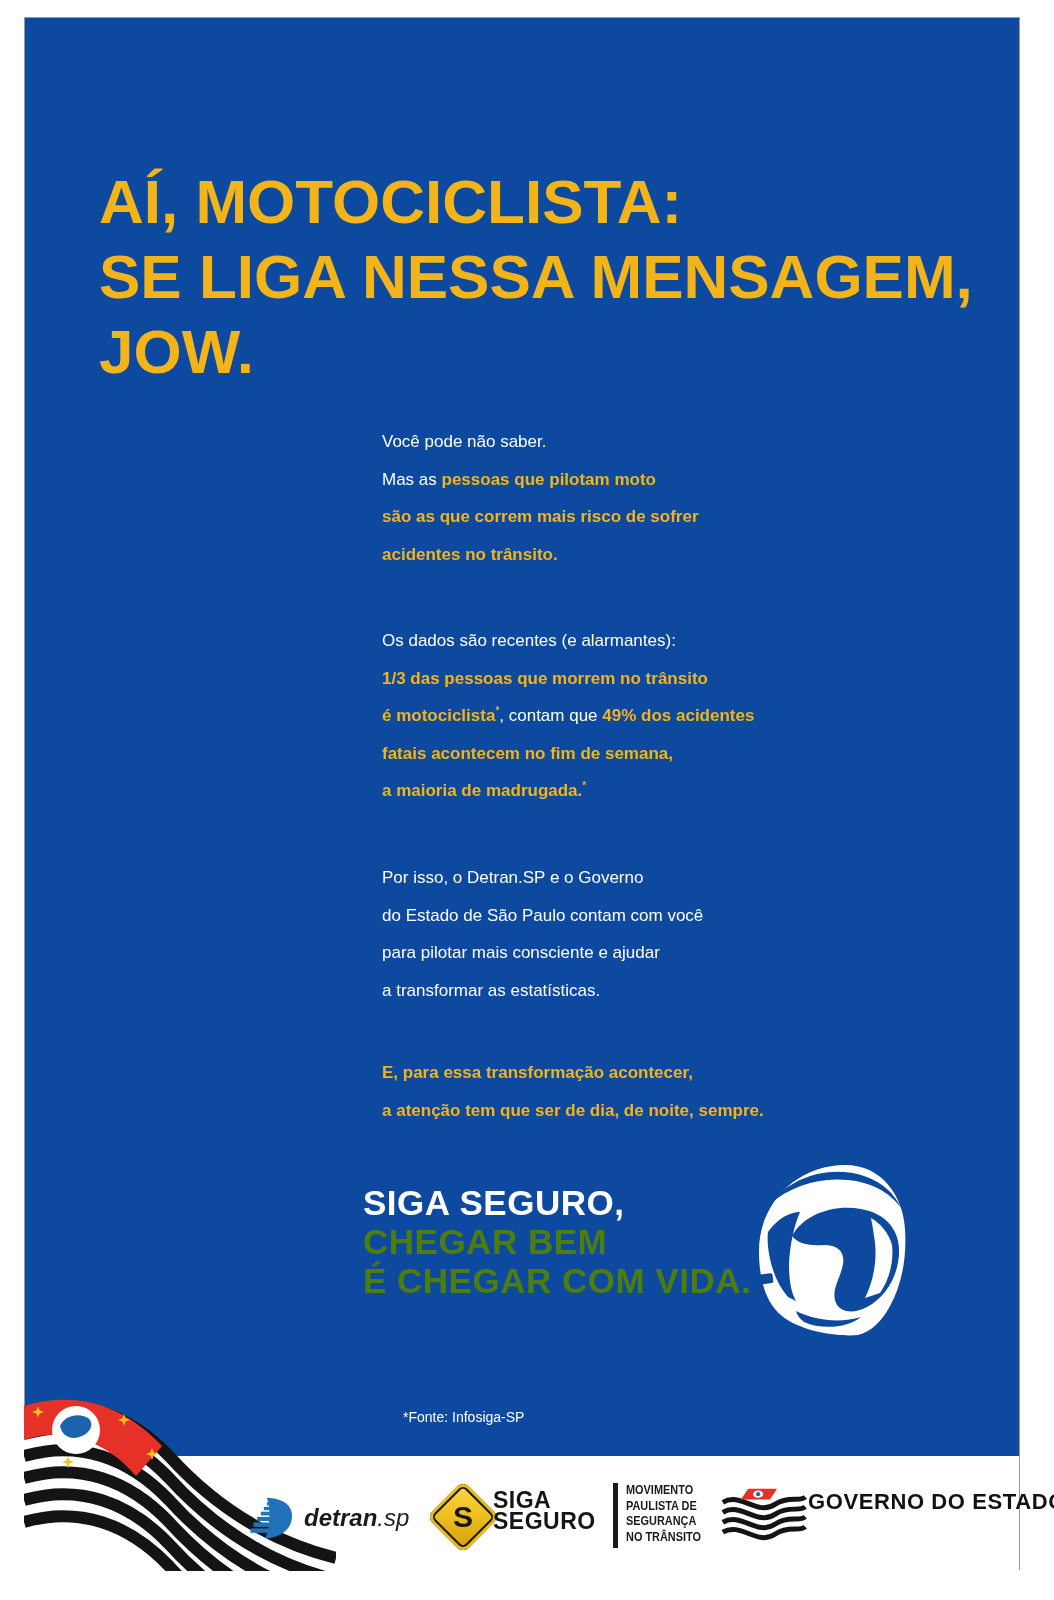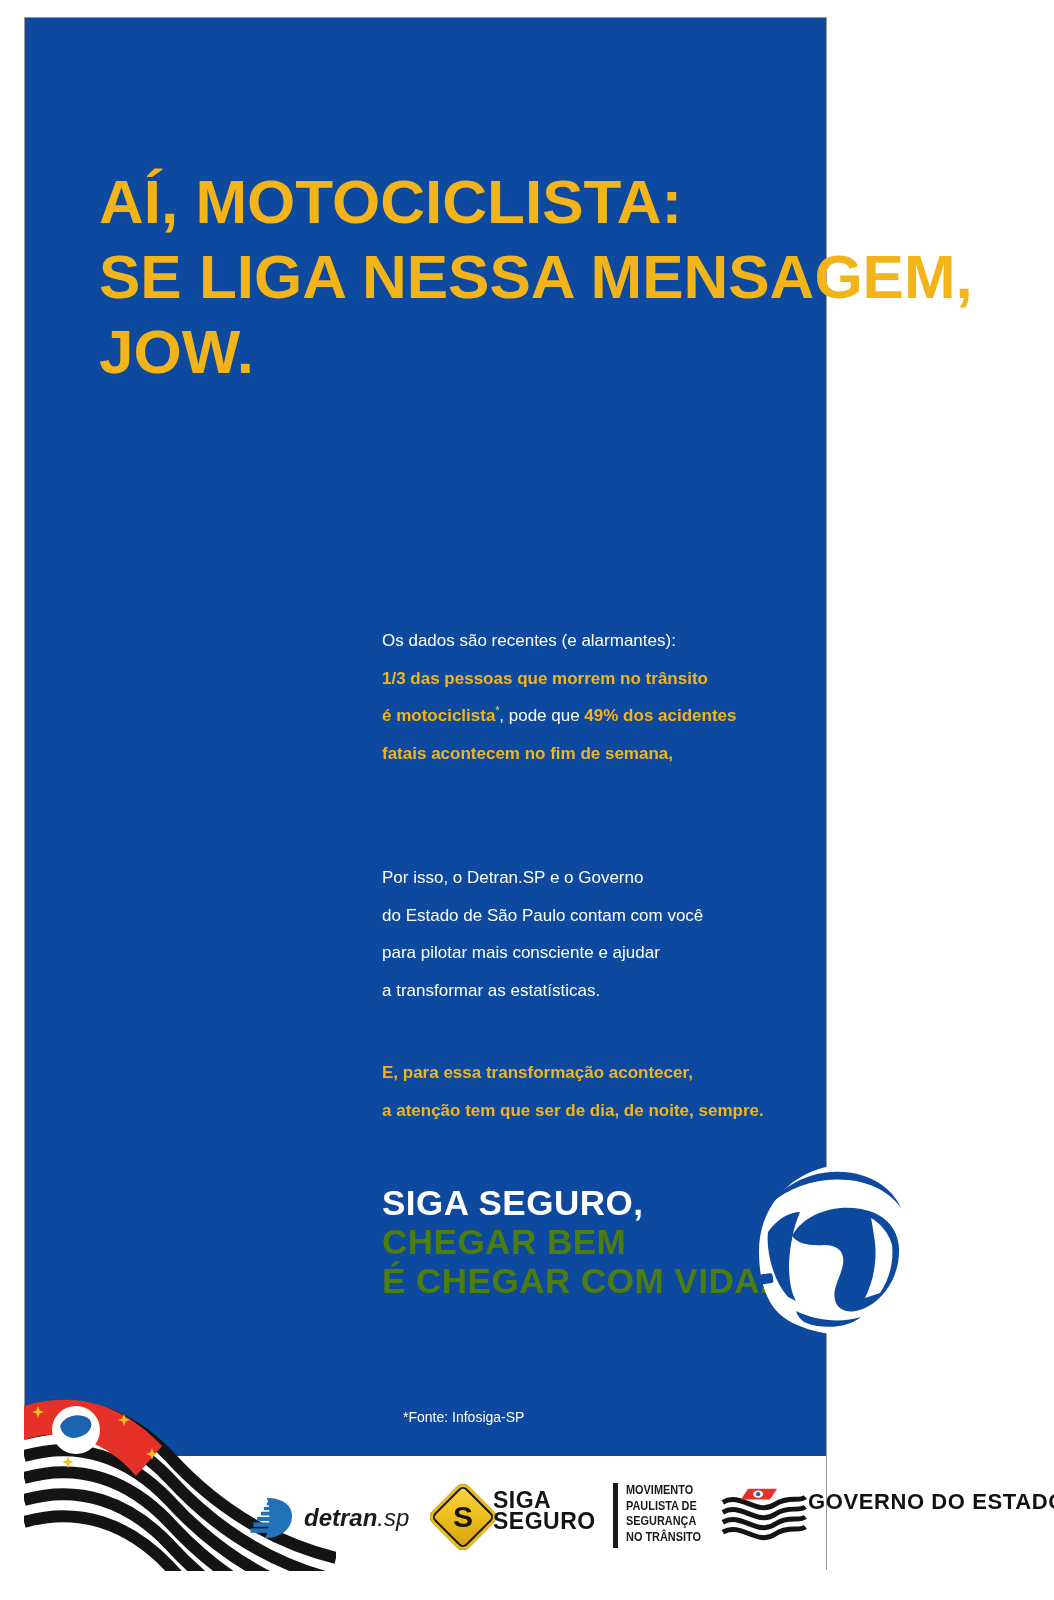--- a/index.html
+++ b/index.html
@@ -1,21 +1,21 @@
 <!DOCTYPE html>
 <html><head>
 <meta charset="utf-8">
 <style>
   html,body{margin:0;padding:0;}
   body{
     width:1054px;height:1600px;position:relative;background:#ffffff;
     font-family:"Liberation Sans",sans-serif;overflow:hidden;
   }
   .poster{
-    position:absolute;left:24px;top:17px;width:803px;height:1553px;
+    position:absolute;left:24px;top:17px;width:996px;height:1553px;
     background:#ffffff;border:1px solid #9b9b9b;box-sizing:border-box;
   }
   .blue-area{
     position:absolute;left:0;top:0;width:100%;height:1438px;background:#0d4a9f;
   }
   
   .headline{
     position:absolute;left:74px;top:146px;
     color:#f2b418;font-weight:700;font-size:62px;line-height:75px;
     letter-spacing:0px;white-space:nowrap;
@@ -23,21 +23,21 @@
   
   .tblock{position:absolute;left:357px;font-size:17px;line-height:37.6px;color:#ffffff;white-space:nowrap;}
   .b1{top:405px;}
   .b2{top:604px;}
   .b3{top:841px;}
   .b4{top:1036px;}
   .yel{color:#f2b418;font-weight:700;}
   .wht{color:#ffffff;font-weight:400;}
   .tblock sup{font-size:10px;vertical-align:super;line-height:0;}
   
-  .cta{position:absolute;left:357px;top:1165px;white-space:nowrap;}
+  .cta{position:absolute;left:338px;top:1165px;white-space:nowrap;}
   .cta .l{font-size:35px;line-height:39px;font-weight:700;letter-spacing:0.5px;}
   .cta .white{color:#ffffff;}
   .cta .yellow{color:#4d7c0f;}
   .cta .hashtag{margin-top:6px;color:#ffffff;font-weight:700;font-size:17px;}
   
   .footnote{position:absolute;left:378px;top:1391px;color:#ffffff;font-size:14px;}
   
   .helmet{position:absolute;left:721px;top:1138px;width:165px;height:180px;}
   
   .sp-flag{position:absolute;left:-1px;top:1366px;width:312px;height:187px;}
@@ -75,26 +75,33 @@
 
 <div class="poster">
   <div class="blue-area"></div>
 
   <div class="headline">
     <div>AÍ, MOTOCICLISTA:</div>
     <div>SE LIGA NESSA MENSAGEM,</div>
     <div>JOW.</div>
   </div>
 
+  <div class="tblock b1">
+    <div><span class="wht">Você pode não saber.</span></div>
+    <div><span class="wht">Mas as </span><span class="yel">pessoas que pilotam moto</span></div>
+    <div><span class="yel">são as que correm mais risco de sofrer</span></div>
+    <div><span class="yel">acidentes no trânsito.</span></div>
+  </div>
 
   <div class="tblock b2">
     <div><span class="wht">Os dados são recentes (e alarmantes):</span></div>
     <div><span class="yel">1/3 das pessoas que morrem no trânsito</span></div>
-    <div><span class="yel">é motociclista</span><sup class="yel">*</sup><span class="wht">, pode que </span><span class="yel">49% dos acidentes</span></div>
+    <div><span class="yel">é motociclista</span><sup class="yel">*</sup><span class="wht">, contam que </span><span class="yel">49% dos acidentes</span></div>
     <div><span class="yel">fatais acontecem no fim de semana,</span></div>
+    <div><span class="yel">a maioria de madrugada.</span><sup class="yel">*</sup></div>
   </div>
 
   <div class="tblock b3">
     <div><span class="wht">Por isso, o Detran.SP e o Governo</span></div>
     <div><span class="wht">do Estado de São Paulo contam com você</span></div>
     <div><span class="wht">para pilotar mais consciente e ajudar</span></div>
     <div><span class="wht">a transformar as estatísticas.</span></div>
   </div>
 
   <div class="tblock b4">

